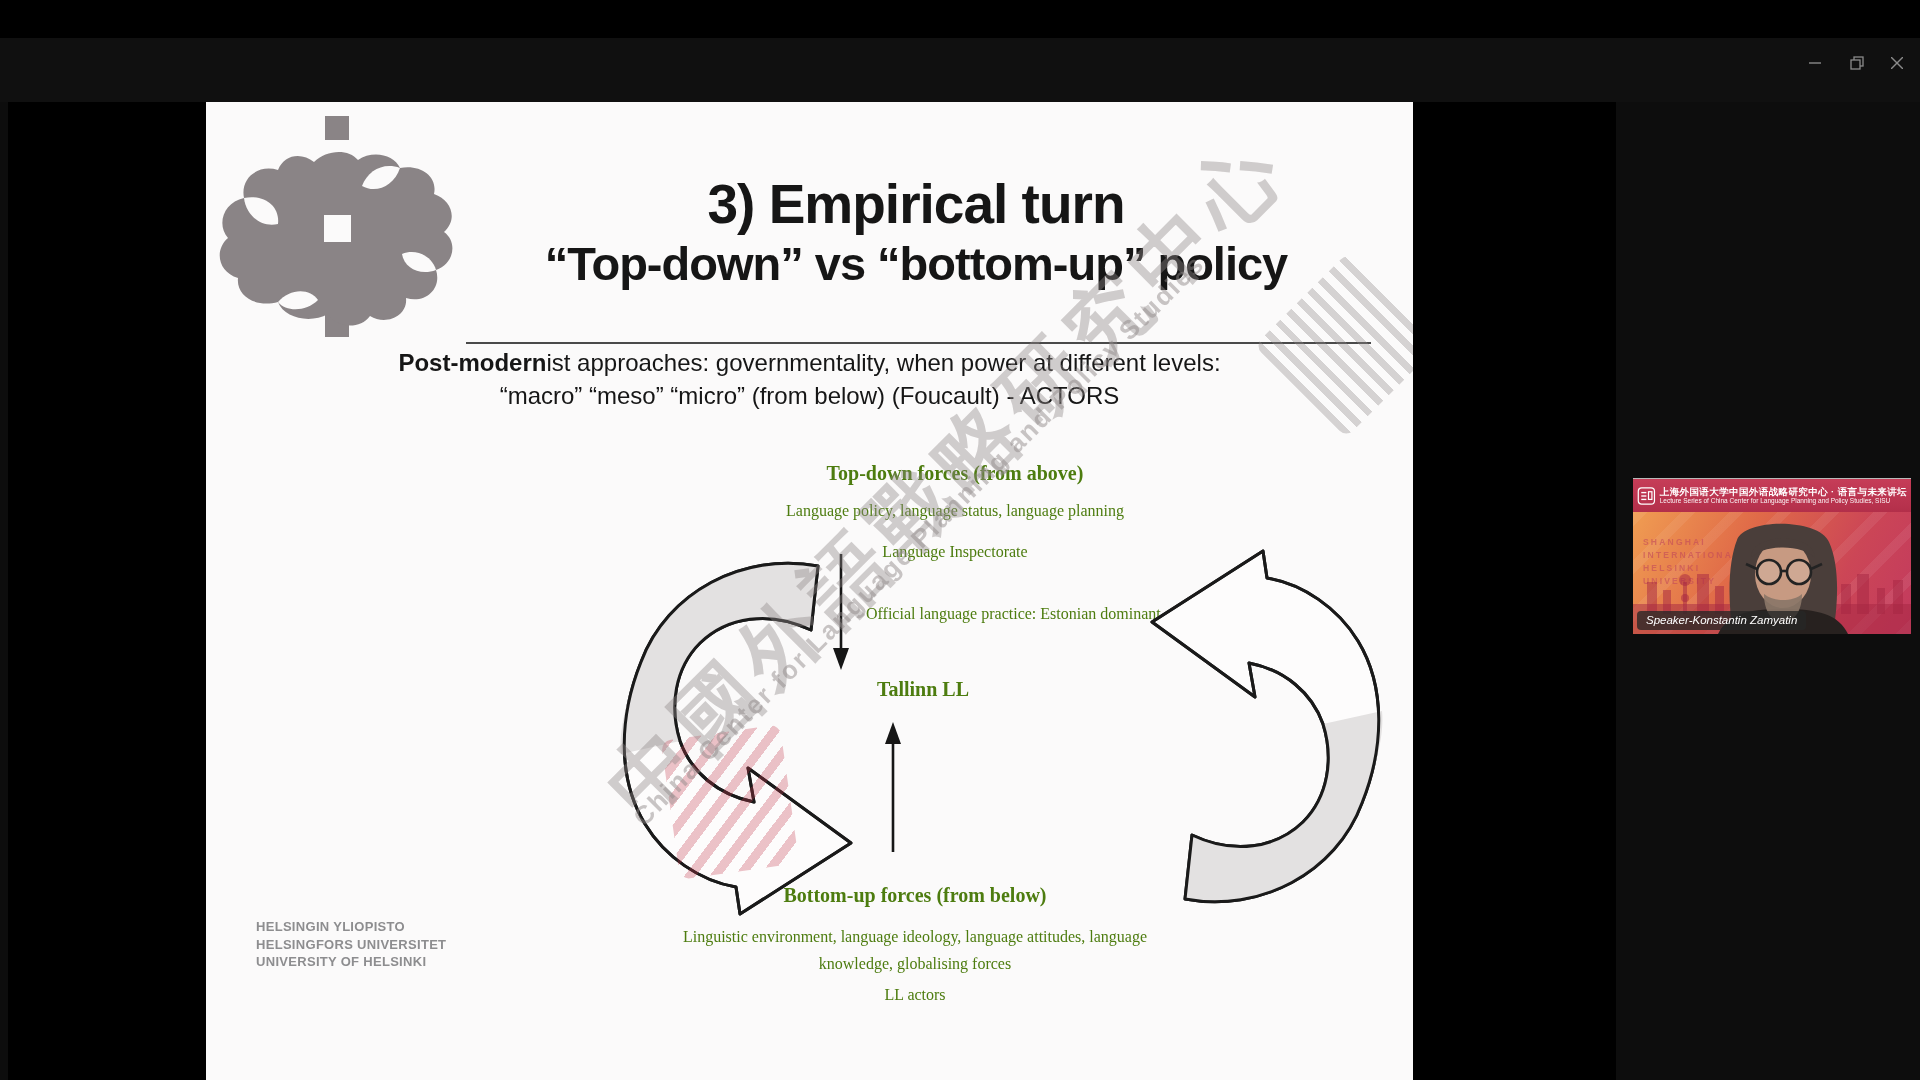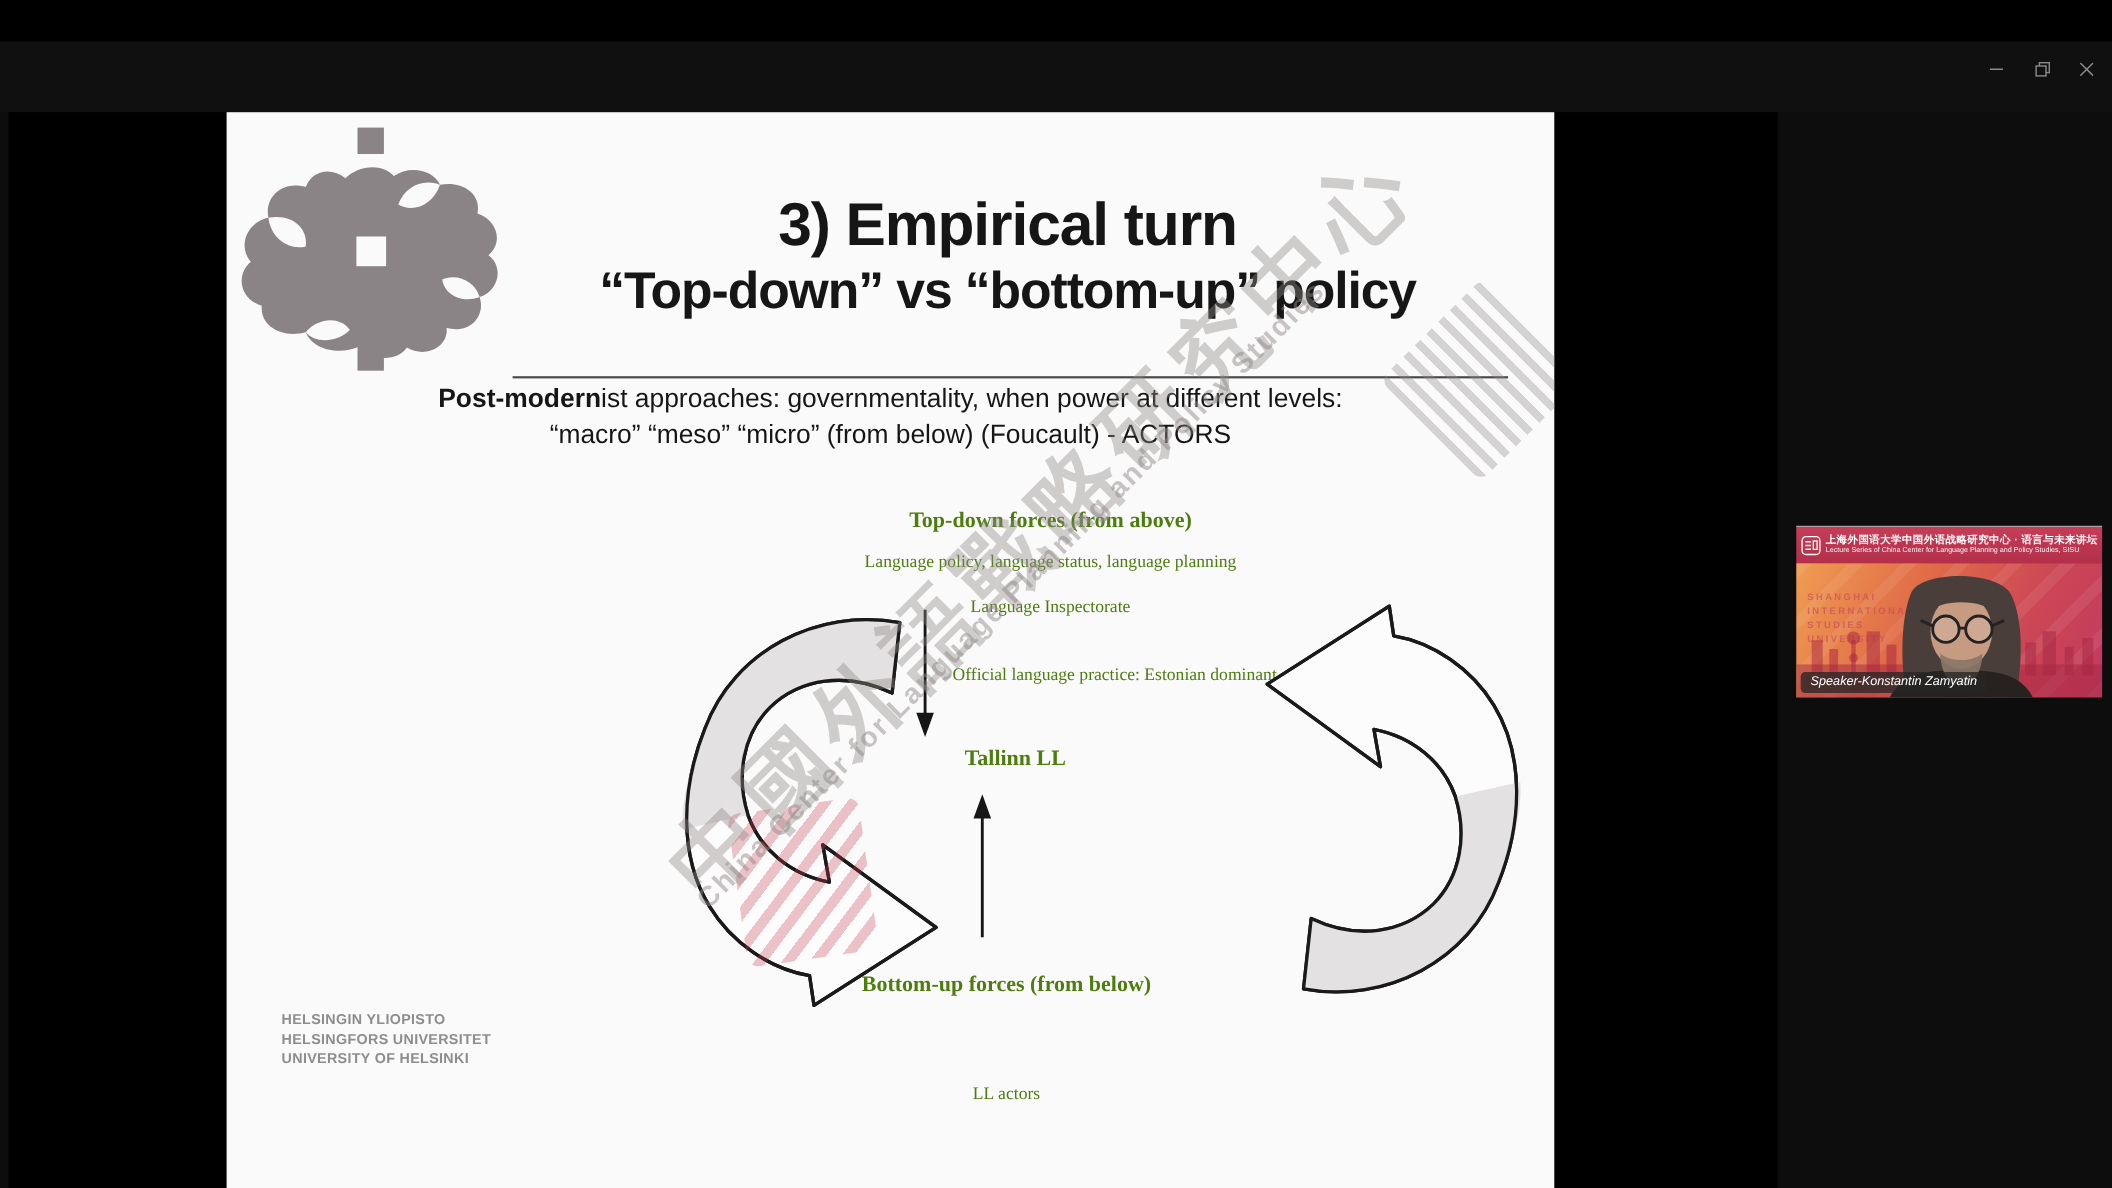--- a/index.html
+++ b/index.html
@@ -133,20 +133,21 @@
 
   <div class="abs" id="intro-line1"><b>Post-modern</b><span>ist approaches: governmentality, when power at different levels:</span></div>
   <div class="abs" id="intro-line2">“macro” “meso” “micro” (from below) (Foucault) - ACTORS</div>
 
   <div class="abs serif dgHead" id="dg-top-heading">Top-down forces (from above)</div>
   <div class="abs serif dgTxt" id="dg-top-line">Language policy, language status, language planning</div>
   <div class="abs serif dgTxt" id="dg-inspect">Language Inspectorate</div>
   <div class="abs serif dgTxt" id="dg-official">Official language practice: Estonian dominant</div>
   <div class="abs serif dgHead" id="dg-tallinn">Tallinn LL</div>
   <div class="abs serif dgHead" id="dg-bottom-heading">Bottom-up forces (from below)</div>
+  <div class="abs serif dgTxt" id="dg-bottom-line">Linguistic environment, language ideology, language attitudes, language knowledge, globalising forces</div>
   <div class="abs serif dgTxt" id="dg-actors">LL actors</div>
 
   <svg class="abs" style="left:624px;top:452px" width="22" height="118" viewBox="0 0 22 118">
     <line x1="11" y1="0" x2="11" y2="96" stroke="#161616" stroke-width="2.6"></line>
     <polygon points="3,94 19,94 11,116" fill="#161616"></polygon>
   </svg>
   <svg class="abs" style="left:676px;top:620px" width="22" height="132" viewBox="0 0 22 132">
     <polygon points="11,0 3,22 19,22" fill="#161616"></polygon>
     <line x1="11" y1="20" x2="11" y2="130" stroke="#161616" stroke-width="2.6"></line>
   </svg>
@@ -195,21 +196,21 @@
       <div id="sp-banner-cn">上海外国语大学中国外语战略研究中心 · 语言与未来讲坛</div>
       <div id="sp-banner-en">Lecture Series of China Center for Language Planning and Policy Studies, SISU</div>
     </div>
   </div>
 
   <div class="abs" id="sp-video">
     <div class="abs" id="sp-streaks"></div>
     <div class="abs" id="sp-sisu">
       <span>SHANGHAI</span>
       <span>INTERNATIONAL</span>
-      <span>STUDIES</span>
+      <span>HELSINKI</span>
       <span>UNIVERSITY</span>
     </div>
     <svg class="abs" style="left:0;top:0" width="278" height="122" viewBox="0 0 278 122">
 
       <g fill="rgba(165,38,66,.5)">
         <rect x="0" y="92" width="278" height="30"></rect>
         <rect x="14" y="70" width="10" height="30"></rect>
           <rect x="30" y="78" width="8" height="24"></rect>
         <circle cx="52" cy="68" r="6"></circle>
           <rect x="50" y="70" width="4" height="32"></rect>

